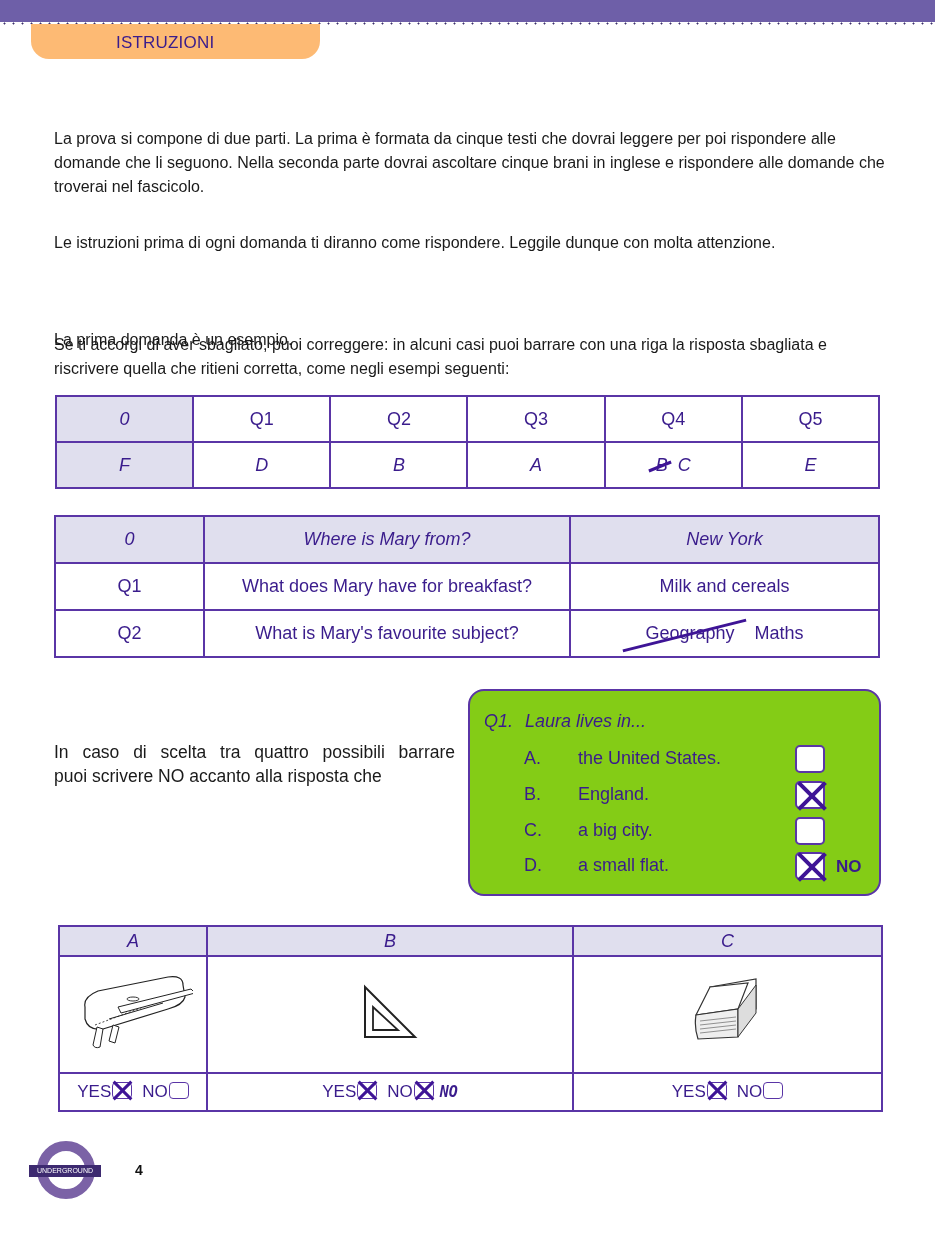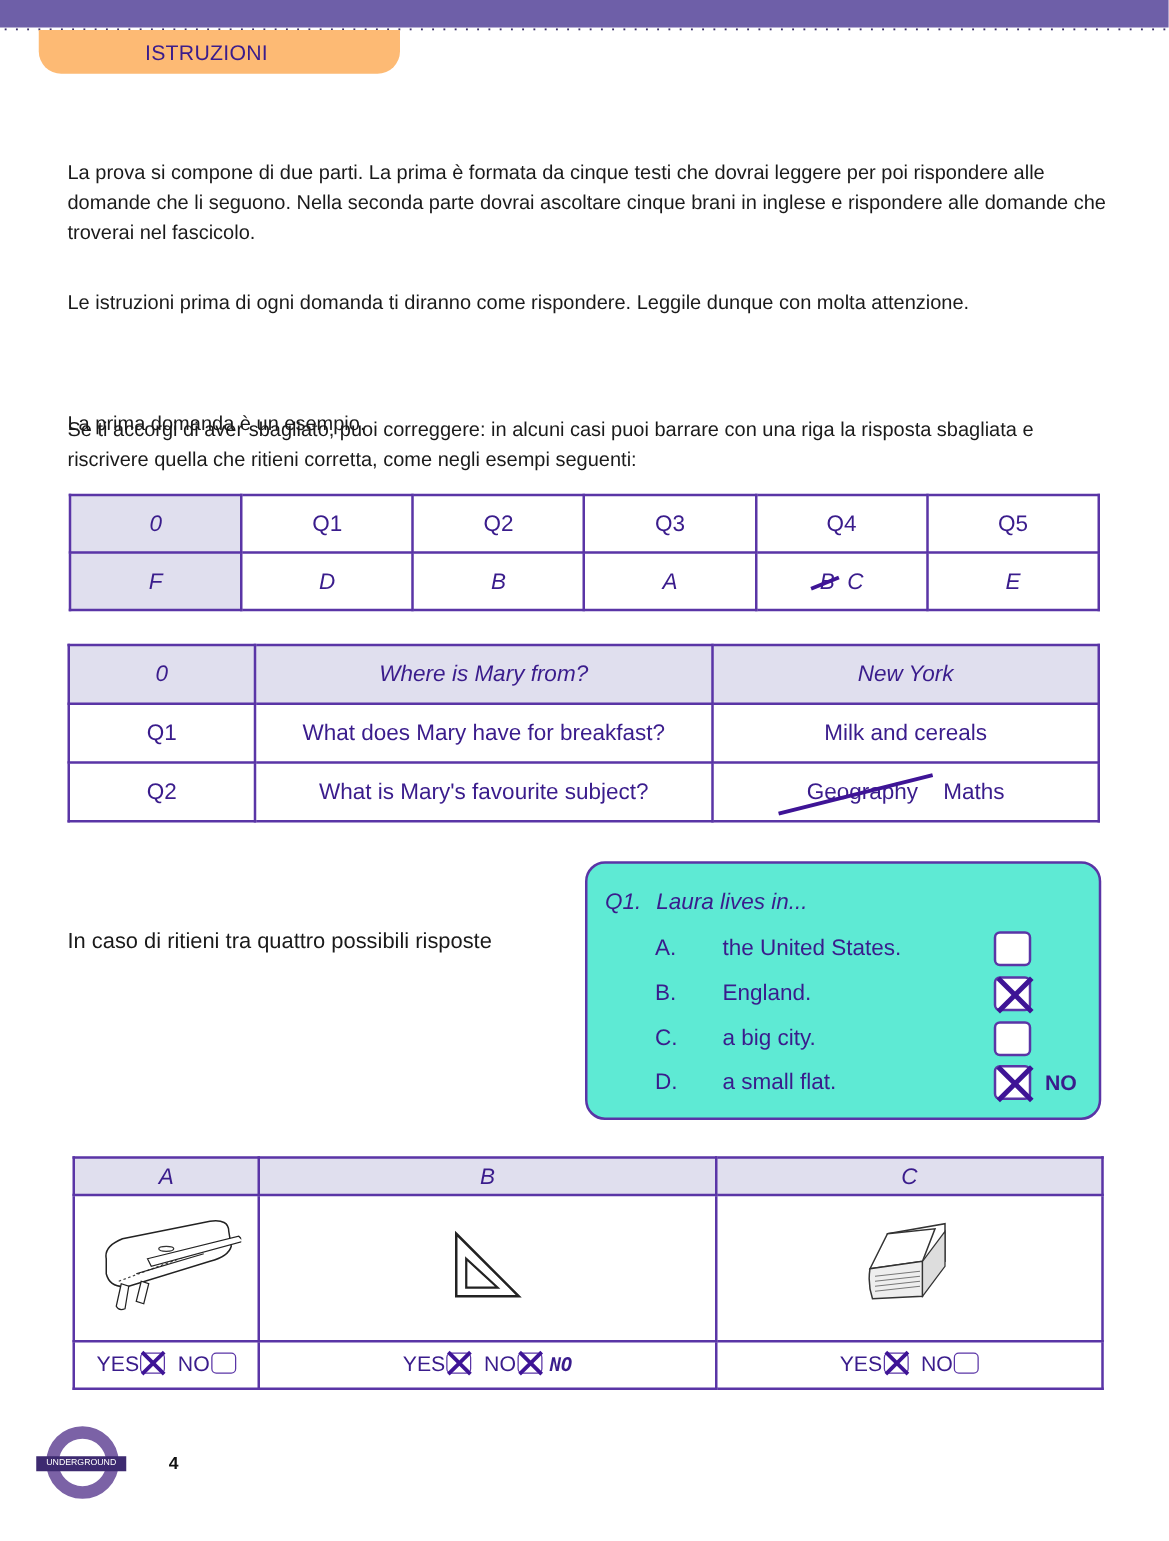--- a/index.html
+++ b/index.html
@@ -27,21 +27,21 @@
   .t2 td { height: 47px; }
 
   .strike { position: relative; display: inline-block; }
   .strike::after { content: ""; position: absolute; left: -8px; right: -4px; top: 50%; height: 3px; background: #3e1496; transform: rotate(-22deg); }
   .strike.long::after { left: -24px; right: -14px; transform: rotate(-14deg); }
 
   .side { position: absolute; left: 54px; top: 740px; width: 401px; font-size: 17.5px; line-height: 24px; text-align: justify; text-align-last: justify; }
   .side span { display: block; }
   .side span:last-child { text-align-last: auto; }
 
-  .qbox { position: absolute; left: 468px; top: 689px; width: 413px; height: 207px; background: #5eead4; border: 2px solid #5a35a6; border-radius: 16px; color: #3a1c8c; }
+  .qbox { position: absolute; left: 468px; top: 689px; width: 413px; height: 207px; background: #84cc16; border: 2px solid #5a35a6; border-radius: 16px; color: #3a1c8c; }
   .qtitle { position: absolute; left: 14px; top: 20px; font-size: 18px; font-style: italic; }
   .qtitle .num { margin-right: 12px; }
   .opt { position: absolute; left: 54px; font-size: 18px; width: 340px; height: 28px; }
   .opt .let { position: absolute; left: 0; top: 0; }
   .opt .txt { position: absolute; left: 54px; top: 0; }
   .box { position: absolute; width: 30px; height: 28px; border: 2px solid #5a35a6; border-radius: 5px; background: #fff; }
   .box.x::before, .box.x::after { content: ""; position: absolute; left: -4px; top: 11px; width: 38px; height: 4px; background: #3e1496; }
   .box.x::before { transform: rotate(45deg); }
   .box.x::after { transform: rotate(-45deg); }
   .opt .box { left: 271px; top: -3px; }
@@ -116,21 +116,22 @@
     <td>Q2</td>
     <td>What is Mary's favourite subject?</td>
     <td>
       <span class="strike long">Geography</span>&nbsp;&nbsp;&nbsp;&nbsp;<span>Maths</span>
     </td>
   </tr>
 </tbody>
   </table>
 
 <div class="side">
-  <span>In caso di ritieni tra quattro possibili risposte</span>
+  <span>In caso di scelta tra quattro possibili barrare</span>
+  <span>puoi scrivere NO accanto alla risposta che</span>
 </div>
 
 <div class="qbox">
   <div class="qtitle"><span class="num">Q1.</span><span>Laura lives in...</span></div>
   <div class="opt" style="top:57px;">
     <span class="let">A.</span>
     <span class="txt">the United States.</span>
     <span class="box"></span>
   </div>
   <div class="opt" style="top:93px;">

